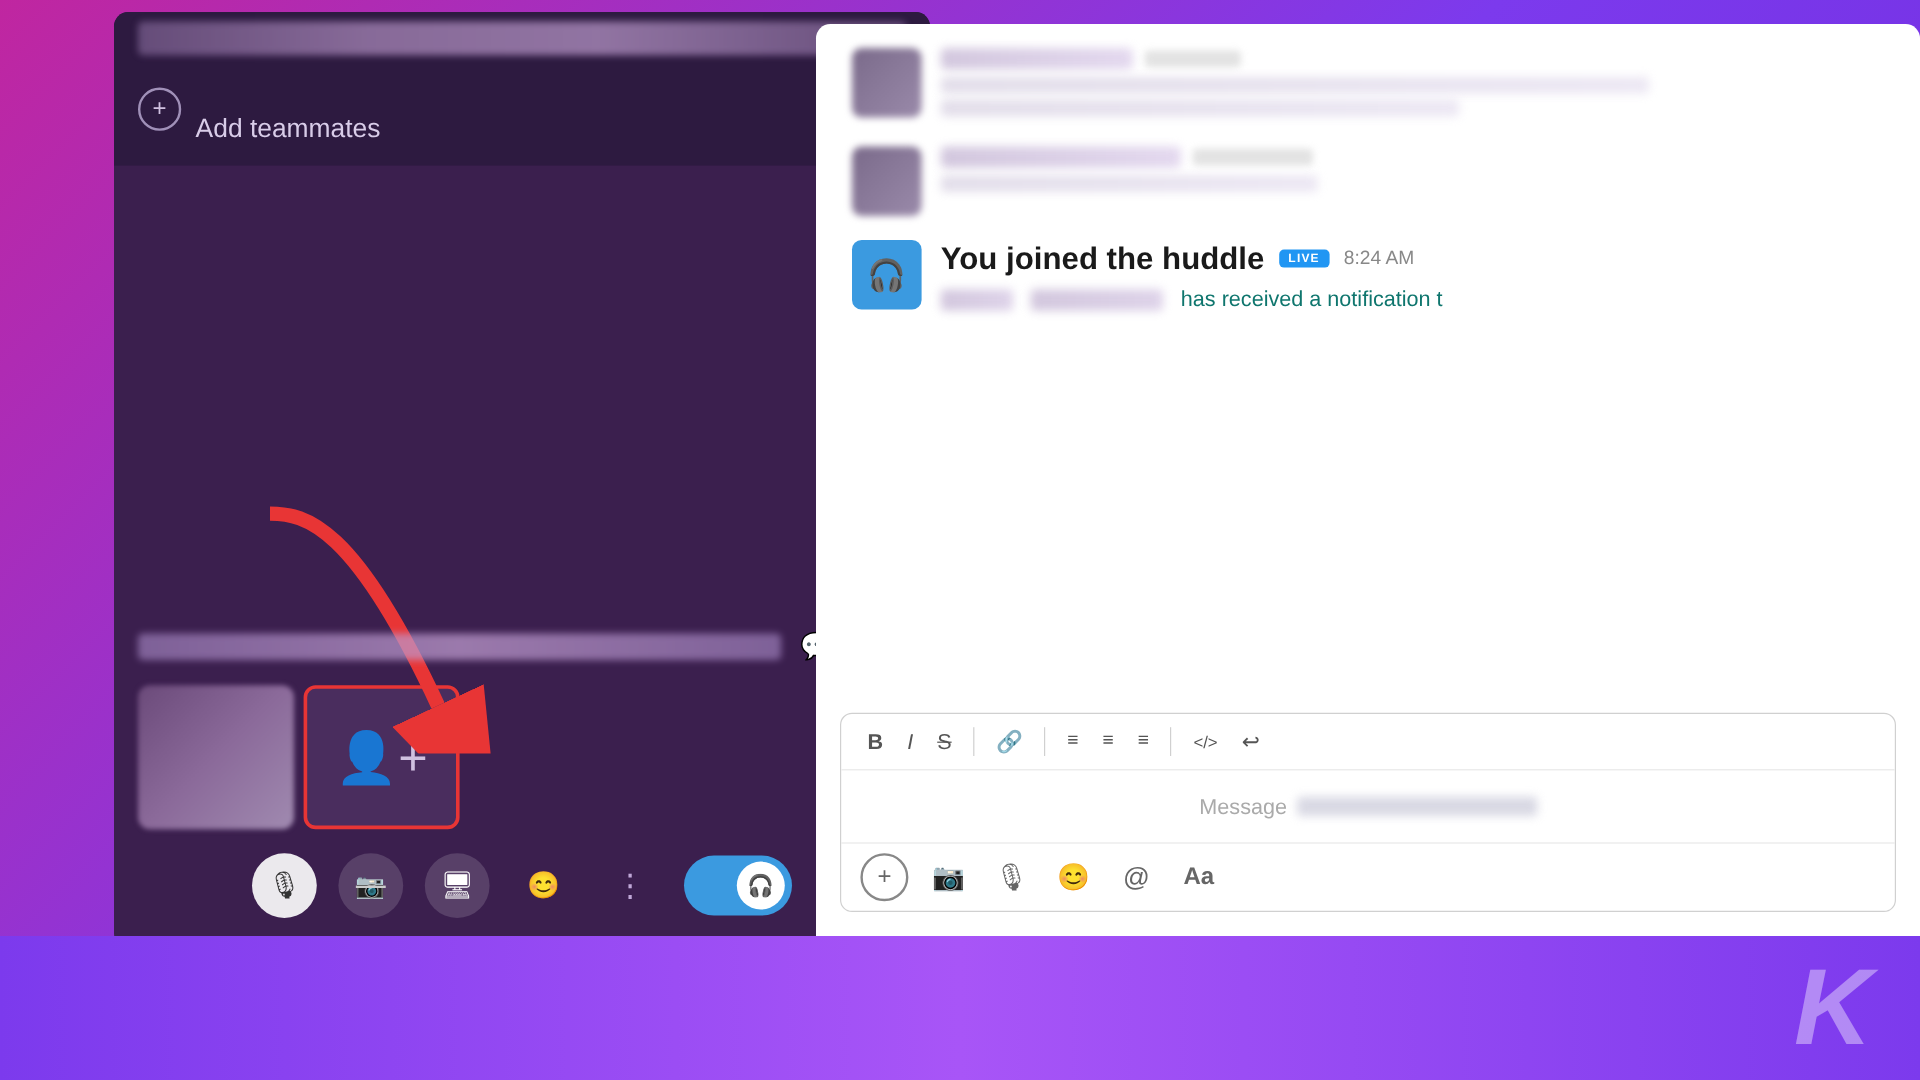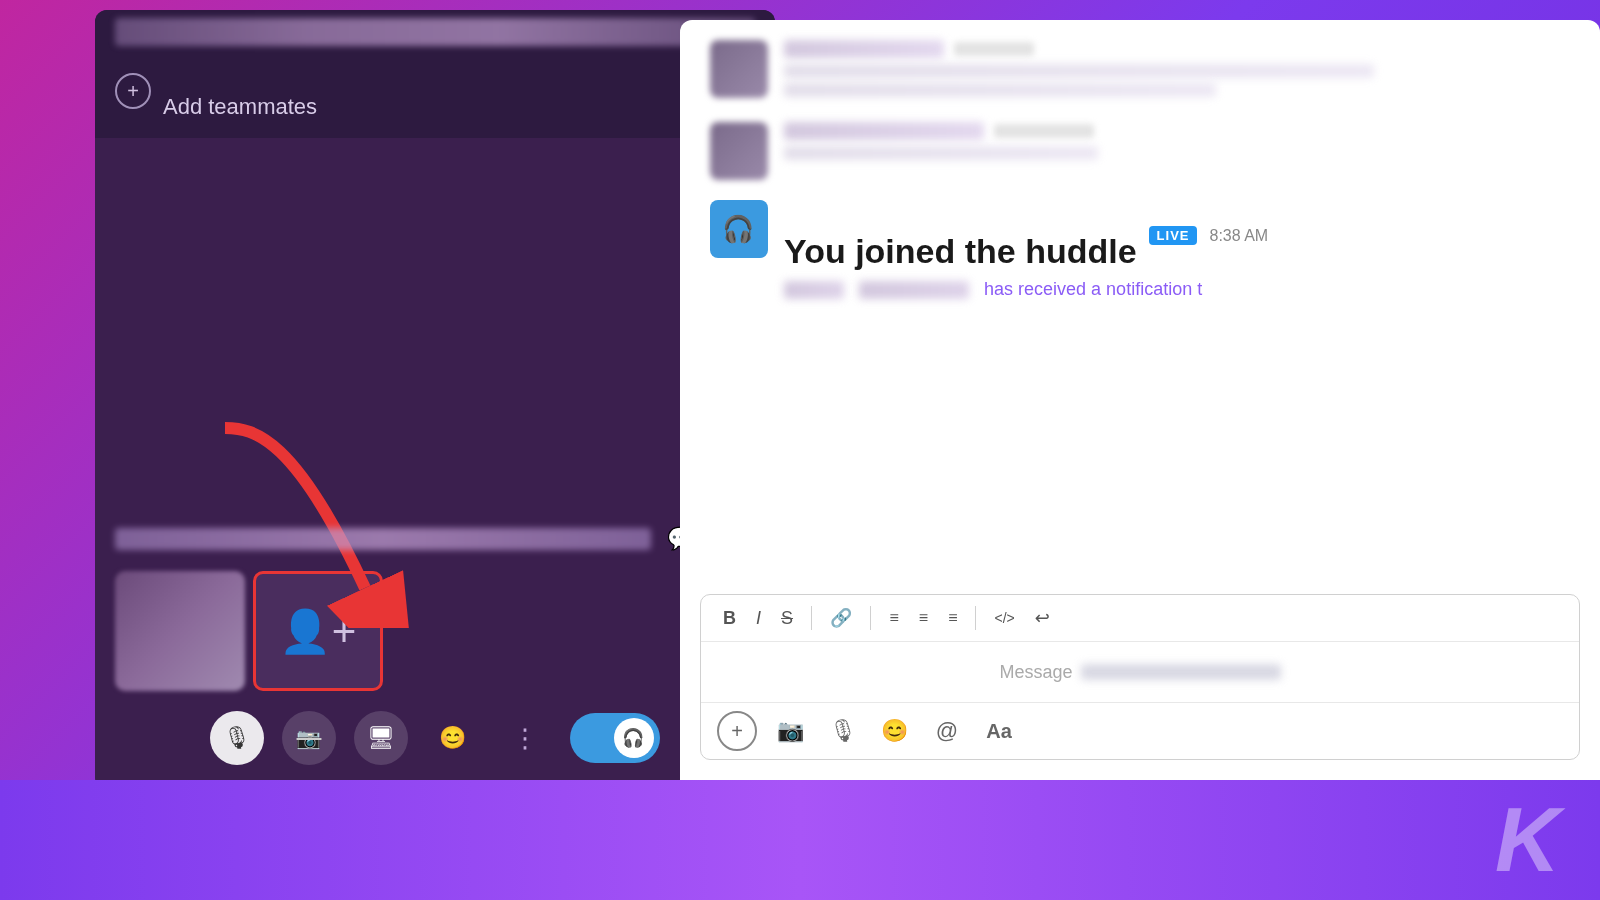--- a/index.html
+++ b/index.html
@@ -282,44 +282,43 @@
     }
 
     .huddle-message-header {
       display: flex;
       align-items: center;
       gap: 12px;
       margin-bottom: 8px;
     }
 
     .huddle-title {
-      font-size: 34px;
+      font-size: 26px;
       font-weight: 800;
       color: #1a1a1a;
-      margin-top: 32px;
     }
 
     .live-badge {
       background: #2196f3;
       color: #fff;
-      font-size: 13px;
+      font-size: 10px;
       font-weight: 700;
       padding: 2px 8px;
       border-radius: 4px;
       letter-spacing: 1px;
     }
 
     .huddle-time {
       font-size: 16px;
       color: #888;
     }
 
     .huddle-sub-text {
       font-size: 18px;
-      color: #8b5cf6;
+      color: #0f766e;
     }
 
     .blur-inline {
       display: inline-block;
       background: linear-gradient(90deg, #c0b0d0, #d0c0e0);
       height: 18px;
       border-radius: 3px;
       vertical-align: middle;
       filter: blur(4px);
       opacity: 0.7;
@@ -537,21 +536,21 @@
     </div>
 
     <div class="message-row">
       <div class="avatar huddle-avatar">
         <span class="headphones-icon">🎧</span>
       </div>
       <div class="message-content">
         <div class="huddle-message-header">
           <span class="huddle-title">You joined the huddle</span>
           <span class="live-badge">LIVE</span>
-          <span class="huddle-time">8:38 AM</span>
+          <span class="huddle-time">8:24 AM</span>
         </div>
         <div class="huddle-sub-text">
           <span class="blur-inline" style="width:60px;">&nbsp;&nbsp;&nbsp;&nbsp;&nbsp;</span>
           &nbsp;
           <span class="blur-inline" style="width:110px;">&nbsp;&nbsp;&nbsp;&nbsp;&nbsp;&nbsp;&nbsp;</span>
           &nbsp;<span> has received a notification t</span>
         </div>
       </div>
     </div>
   </div>

